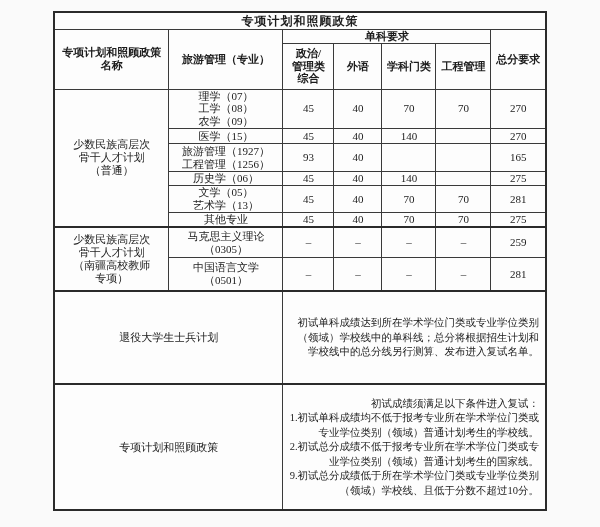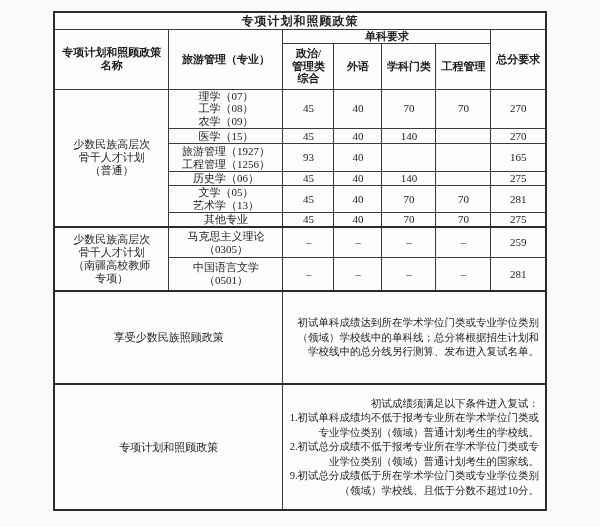--- a/index.html
+++ b/index.html
@@ -151,21 +151,21 @@
   <tr style="height:34px">
     <td class="pre">中国语言文学（0501）</td>
     <td>–</td>
     <td>–</td>
     <td>–</td>
     <td>–</td>
     <td>281</td>
   </tr>
 
   <tr class="thick" style="height:93px">
-    <td colspan="2">享受少数民族照顾政策</td>
+    <td colspan="2">退役大学生士兵计划</td>
     <td colspan="5" class="note">初试单科成绩达到所在学术学位门类或专业学位类别（领域）学校线中的单科线；总分将根据招生计划和学校线中的总分线另行测算、发布进入复试名单。</td>
   </tr>
 
   <tr class="thick" style="height:126px">
     <td colspan="2">专项计划和照顾政策</td>
     <td colspan="5" class="note">初试成绩须满足以下条件进入复试：
 1.初试单科成绩均不低于报考专业所在学术学位门类或专业学位类别（领域）普通计划考生的学校线。
 2.初试总分成绩不低于报考专业所在学术学位门类或专业学位类别（领域）普通计划考生的国家线。
 9.初试总分成绩低于所在学术学位门类或专业学位类别（领域）学校线、且低于分数不超过10分。</td>
   </tr>

